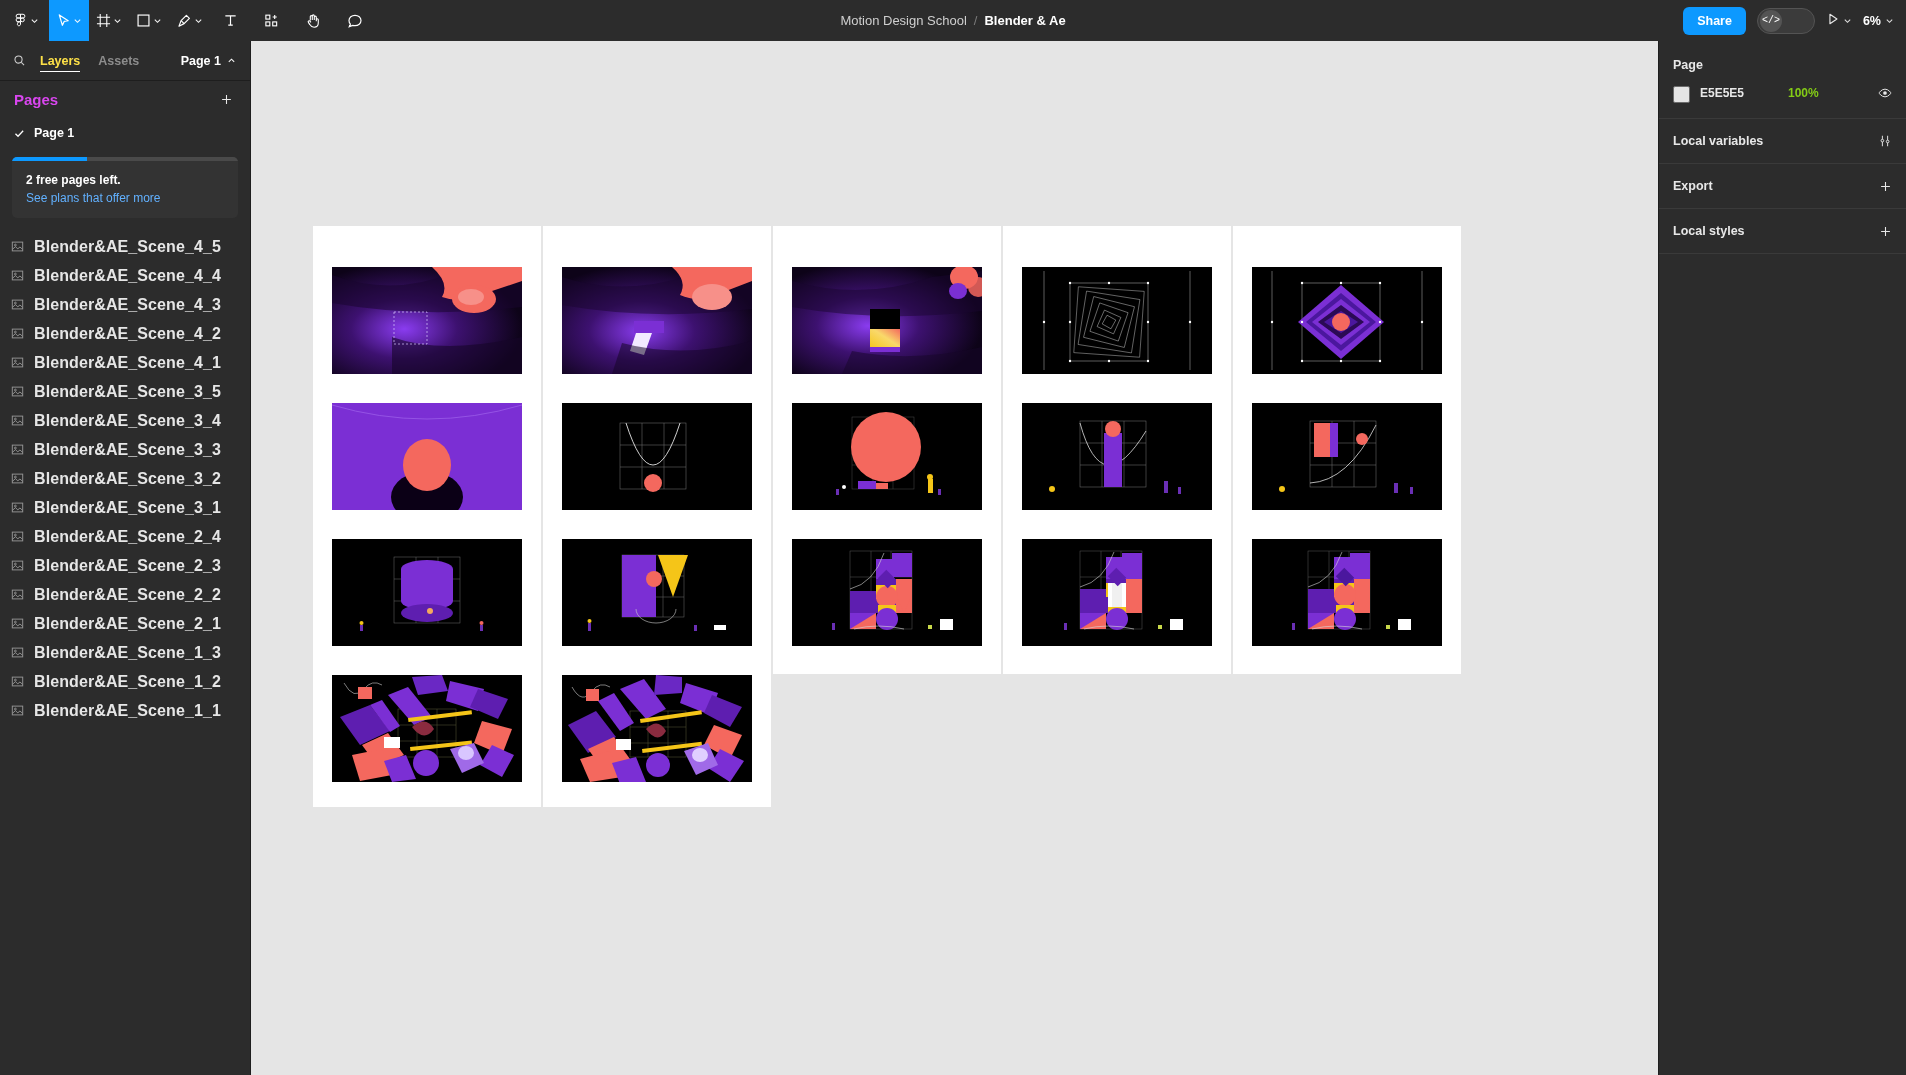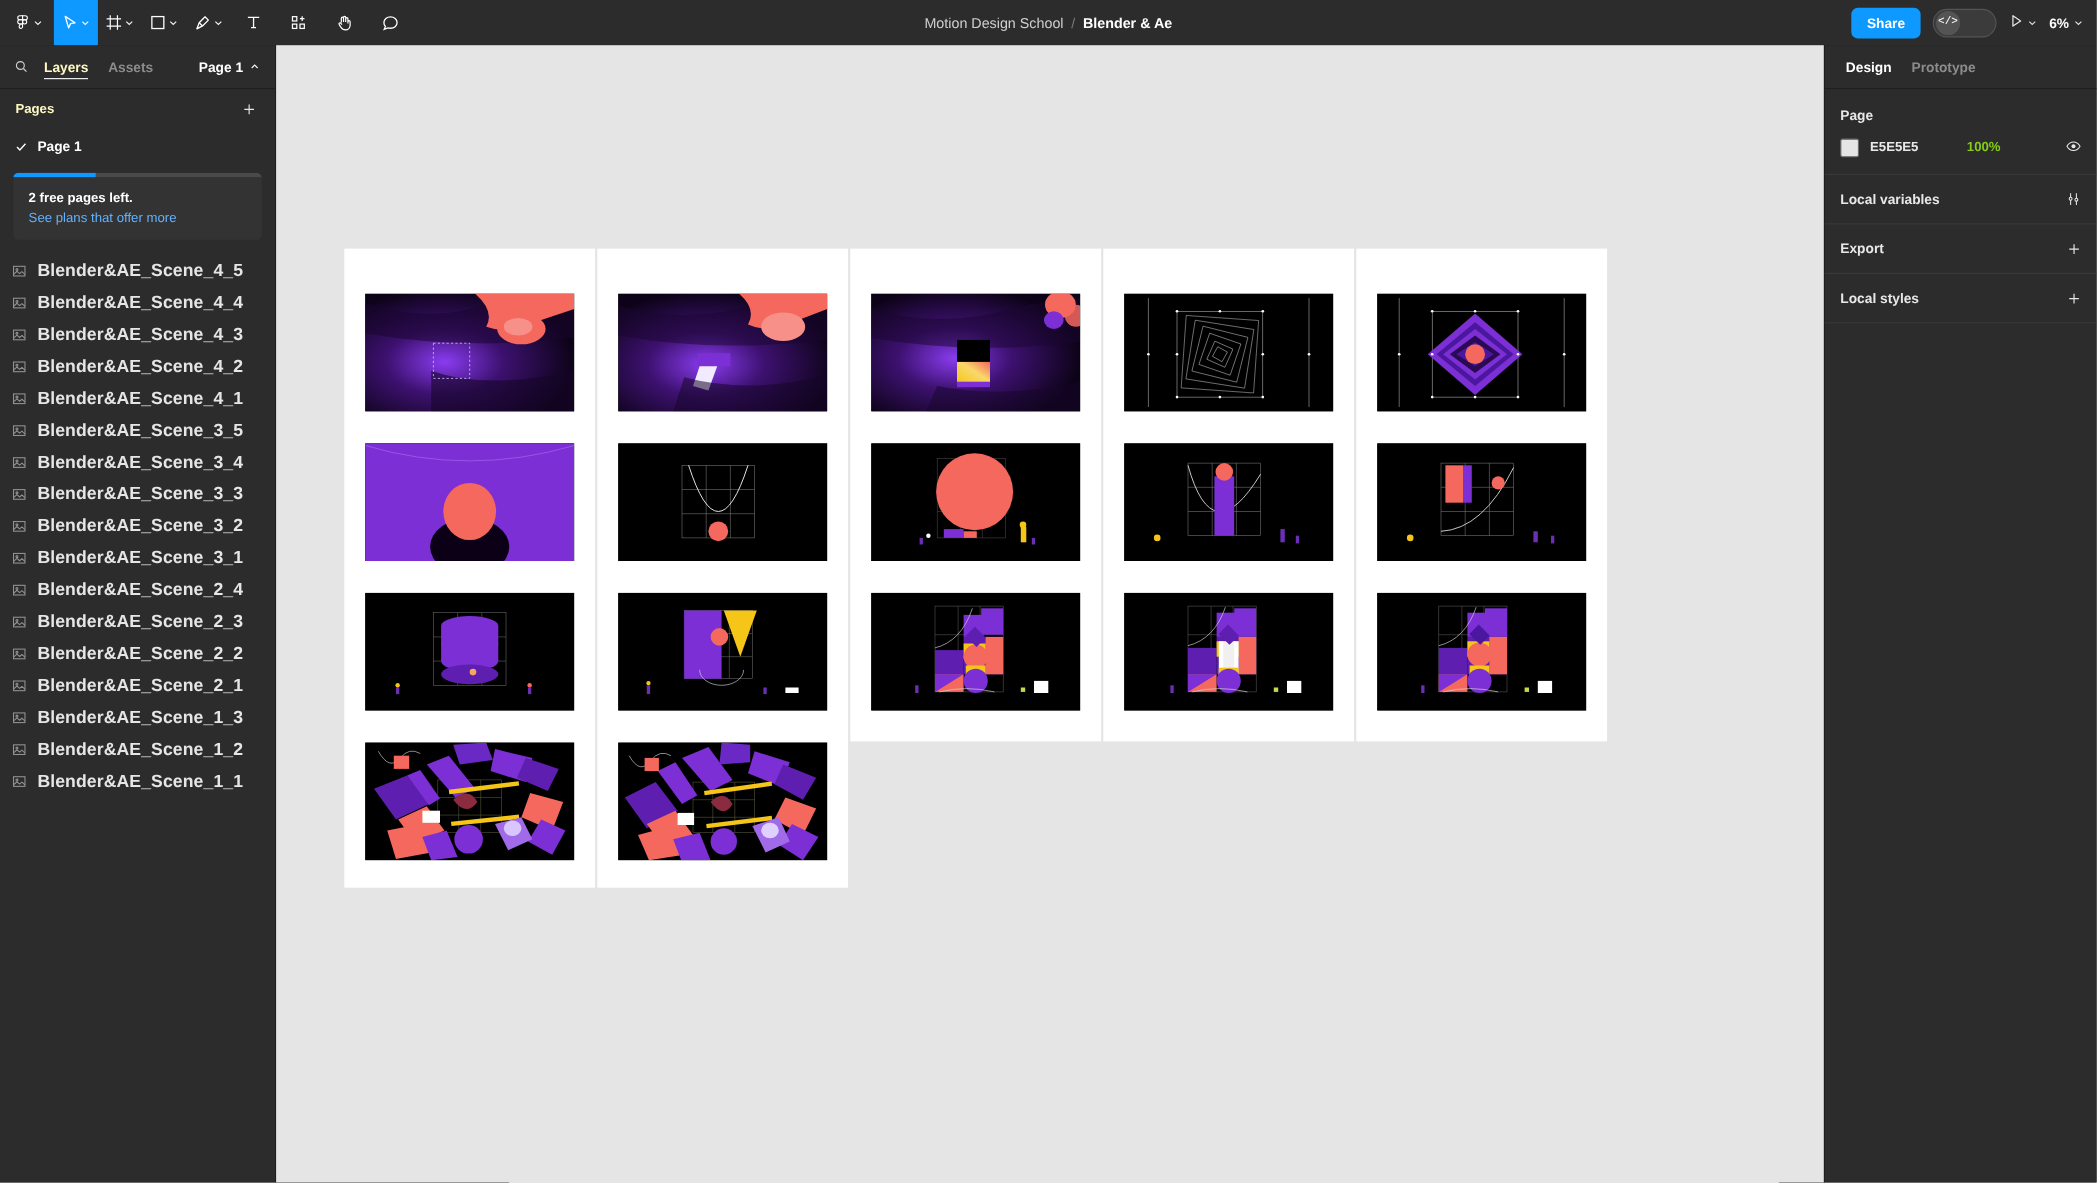--- a/index.html
+++ b/index.html
@@ -67,32 +67,32 @@
   }
   .lp-tabs {
     height: 40px; display: flex; align-items: center; gap: 0;
     padding: 0 10px 0 7px; border-bottom: 1px solid #1e1e1e; position: relative;
   }
   .lp-search { width: 24px; display:flex; align-items:center; justify-content:center; cursor: pointer; }
   .lp-tab {
     font-size: 12.5px; font-weight: bold; color: #8c8c8c; padding: 11px 9px 10px;
     cursor: pointer; position: relative;
   }
-  .lp-tab.active { color: #fef9c3; }
+  .lp-tab.active { color: #fde047; }
   .lp-tab.active::after {
     content: ""; position: absolute; left: 9px; right: 9px; bottom: 6px;
     height: 1.5px; background: #ffffff;
   }
   .lp-page-sel {
     margin-left: auto; display: flex; align-items: center; gap: 6px;
     font-size: 12.5px; font-weight: bold; color: #fff; cursor: pointer; padding-right: 4px;
   }
   .pages-hdr {
     height: 36px; display: flex; align-items: center; padding: 0 14px 0 14px;
-    font-size: 12px; font-weight: bold; color: #fef9c3;
+    font-size: 15px; font-weight: bold; color: #d946ef;
   }
   .plus-btn {
     margin-left: auto; width: 20px; height: 20px; display: flex;
     align-items: center; justify-content: center; cursor: pointer; color: #e8e8e8;
   }
   .page-row {
     height: 32px; display: flex; align-items: center; gap: 9px;
     padding: 0 14px; font-size: 12.5px; font-weight: bold; color: #fff; cursor: pointer;
   }
   .page-row .chk { width: 11px; display: flex; justify-content: center; }
@@ -918,24 +918,20 @@
               <rect x="134" y="86" width="4" height="4" fill="#c8d84a"></rect>
               <rect x="40" y="84" width="3" height="7" fill="#6a2fb5"></rect>
             </svg>
           </div>
         </div>
 
       </div>
     </div>
 
     <div class="right">
-      <div class="rp-tabs">
-        <span class="rp-tab active">Design</span>
-        <span class="rp-tab">Prototype</span>
-      </div>
 
       <div class="rp-sec">
         <div class="rp-sec-hdr">Page</div>
         <div class="rp-row">
           <span class="swatch" id="page-swatch" style="background: rgb(229, 229, 229);"></span>
           <span class="hexval">E5E5E5</span>
           <span class="opval">100%</span>
           <span class="eye">
             <svg width="14" height="14" viewBox="0 0 16 16" fill="none" stroke="#e8e8e8" stroke-width="1.1">
               <path d="M1.2 8S3.7 3.6 8 3.6 14.8 8 14.8 8 12.3 12.4 8 12.4 1.2 8 1.2 8z"></path>

